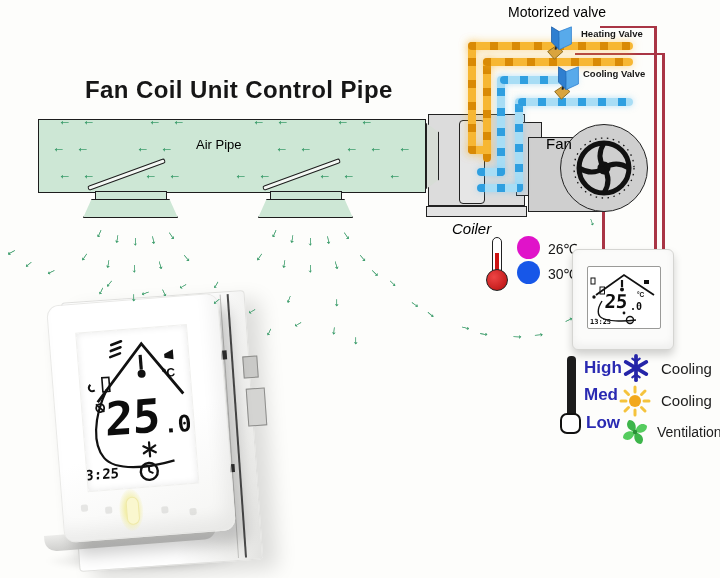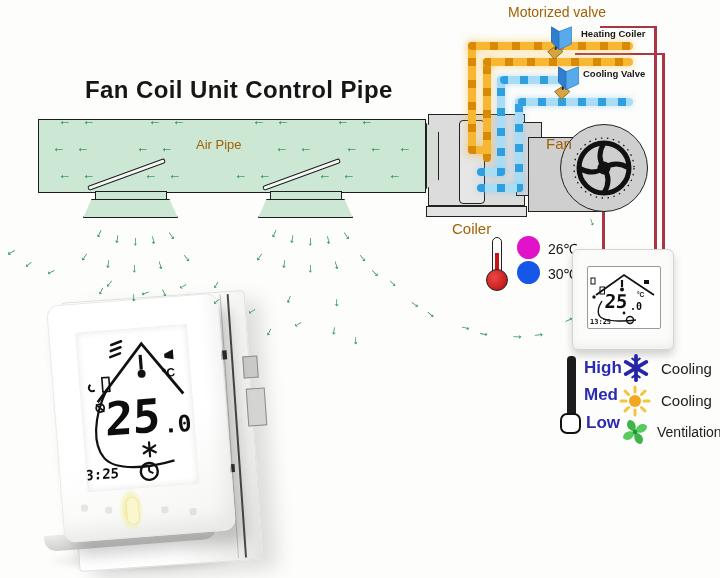--- a/index.html
+++ b/index.html
@@ -1,21 +1,21 @@
 <!DOCTYPE html>
 <html><head>
 <meta charset="utf-8">
 <style>
   html,body{margin:0;padding:0;background:#ffffff;}
   #scene{position:relative;width:720px;height:578px;background:#fdfdfb;overflow:hidden;
          font-family:"Liberation Sans",sans-serif;color:#1a1a1a;}
   .abs{position:absolute;}
   
   .title{font-size:24px;font-weight:600;letter-spacing:.4px;color:#161616;}
-  .lbl{color:#a16207;}
+  .lbl{color:#000000;}
   .valve-lbl{font-size:9.5px;font-weight:bold;color:#171717;white-space:nowrap;}
   
   .airpipe{left:38px;top:119px;width:388px;height:74px;background:#cde7d5;
            border:1.5px solid #1d1d1d;box-sizing:border-box;}
   .pipe-wedge{left:426px;top:123px;width:13px;height:66px;background:#d7ddd6;
               border:1.5px solid #222;box-sizing:border-box;
               clip-path:polygon(0 0,100% 14%,100% 86%,0 100%);}
   .flow-arrow{position:absolute;color:#3f9e6d;font-weight:bold;line-height:1;
               text-shadow:0 0 .5px #3f9e6d;}
   
@@ -100,21 +100,21 @@
   <div class="abs wire" style="left:600px;top:26px;width:56px;height:2px;"></div>
   <div class="abs wire" style="left:654px;top:26px;width:2.5px;height:223px;"></div>
   <div class="abs wire" style="left:575px;top:53px;width:89px;height:2px;"></div>
   <div class="abs wire" style="left:662px;top:53px;width:2.5px;height:196px;"></div>
   <div class="abs wire" style="left:602px;top:212px;width:2.5px;height:37px;"></div>
 
   <div class="abs gbox" style="left:428px;top:114px;width:97px;height:92px;"></div>
   <div class="abs gbox" style="left:459px;top:120px;width:26px;height:84px;background:#e6e6e6;border-radius:4px;"></div>
   <div class="abs gbox" style="left:426px;top:206px;width:101px;height:11px;background:#e3e3e3;"></div>
   <div class="abs gbox" style="left:516px;top:122px;width:26px;height:74px;background:#d6d6d6;"></div>
-  <div class="abs lbl" style="left:452px;top:220px;font-size:15px;">Coiler</div>
+  <div class="abs lbl" style="left:452px;top:220px;font-size:15px;font-style:italic;">Coiler</div>
 
   <div class="abs gbox" style="left:528px;top:137px;width:78px;height:75px;background:#cfcfcf;"></div>
   <div class="abs gbox fan-circle" style="left:560px;top:124px;width:88px;height:88px;background:#cfcfcf;"></div>
   <svg class="abs" style="left:570px;top:134px;" width="68" height="68" viewBox="0 0 68 68">
     <circle cx="34" cy="34" r="30" fill="none" stroke="#111" stroke-width="1.3" stroke-dasharray="1.5 4.5"></circle>
     <circle cx="34" cy="34" r="25" fill="none" stroke="#111" stroke-width="5"></circle>
     <circle cx="34" cy="34" r="6.5" fill="#111"></circle>
     <path d="M34,9 Q26,22 34,34" fill="none" stroke="#111" stroke-width="5"></path>
     <path d="M59,34 Q46,26 34,34" fill="none" stroke="#111" stroke-width="5"></path>
     <path d="M34,59 Q42,46 34,34" fill="none" stroke="#111" stroke-width="5"></path>
@@ -151,21 +151,21 @@
     <line x1="14" y1="27" x2="19" y2="14" stroke="#222" stroke-width="2"></line>
     <polygon points="10,3 18,8 18,27 10,19" fill="#2f7fd0" stroke="#1c5da6" stroke-width=".8"></polygon>
     <polygon points="18,8 31,3 31,21 18,27" fill="#58aaeb" stroke="#2f7fd0" stroke-width=".8"></polygon>
   </svg>
   <svg class="abs" style="left:549px;top:64px;" width="38" height="38" viewBox="0 0 40 40">
     <polygon points="6,29 15,23 22,29 13,37" fill="#d9a43e" stroke="#8a6a1e" stroke-width="1"></polygon>
     <line x1="14" y1="27" x2="19" y2="14" stroke="#222" stroke-width="2"></line>
     <polygon points="10,3 18,8 18,27 10,19" fill="#2f7fd0" stroke="#1c5da6" stroke-width=".8"></polygon>
     <polygon points="18,8 31,3 31,21 18,27" fill="#58aaeb" stroke="#2f7fd0" stroke-width=".8"></polygon>
   </svg>
-  <div class="abs valve-lbl" style="left:581px;top:28px;">Heating Coiler</div>
+  <div class="abs valve-lbl" style="left:581px;top:28px;">Heating Valve</div>
   <div class="abs valve-lbl" style="left:583px;top:68px;">Cooling Valve</div>
 
   <div class="abs" style="left:492px;top:237px;width:10px;height:42px;background:#fff;border:1.5px solid #222;border-radius:5px;box-sizing:border-box;"></div>
   <div class="abs" style="left:495px;top:253px;width:4px;height:24px;background:#cc1212;"></div>
   <div class="abs" style="left:486px;top:269px;width:22px;height:22px;border-radius:50%;background:radial-gradient(circle at 35% 35%,#ee4444,#b40d0d);border:1.5px solid #222;box-sizing:border-box;"></div>
   <div class="abs dot" style="left: 517px; top: 236px; background-color: rgb(224, 19, 201);"></div>
   <div class="abs temp-txt" style="left:548px;top:239px;">26℃</div>
   <div class="abs dot" style="left: 517px; top: 261px; background-color: rgb(23, 87, 232);"></div>
   <div class="abs temp-txt" style="left:548px;top:264px;">30℃</div>
 

